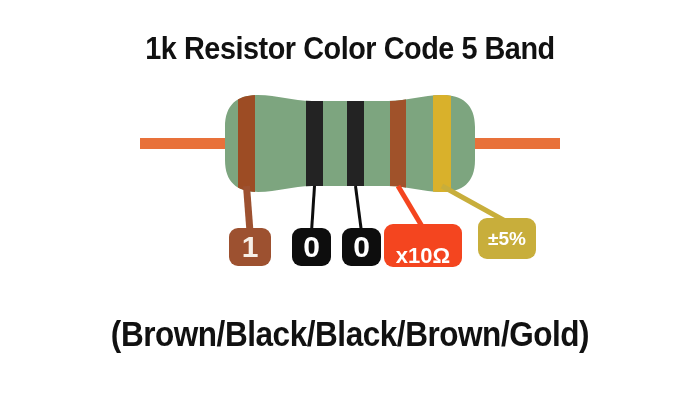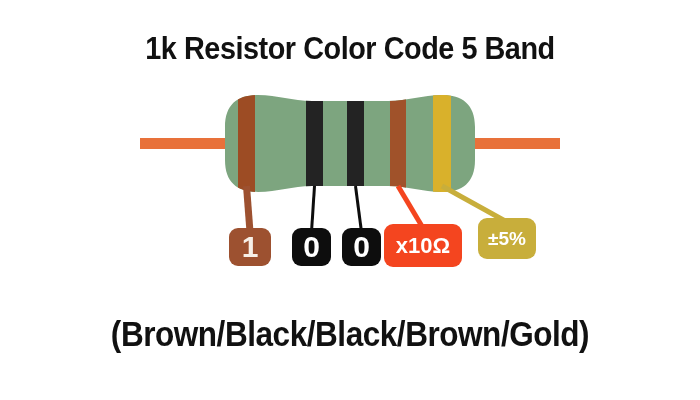--- a/index.html
+++ b/index.html
@@ -68,20 +68,21 @@
     font-weight: 700;
     box-sizing: border-box;
   }
   .chip-digit {
     font-size: 30px;
     line-height: 30px;
   }
   .chip-mult {
     font-size: 22px;
     line-height: 22px;
+    align-items: flex-end;
   }
   .chip-tol {
     font-size: 19px;
     line-height: 19px;
   }
 </style>
 </head>
 <body style="background: rgb(255, 255, 255);">
 
 <div id="stage" style="background: rgb(255, 255, 255);">

